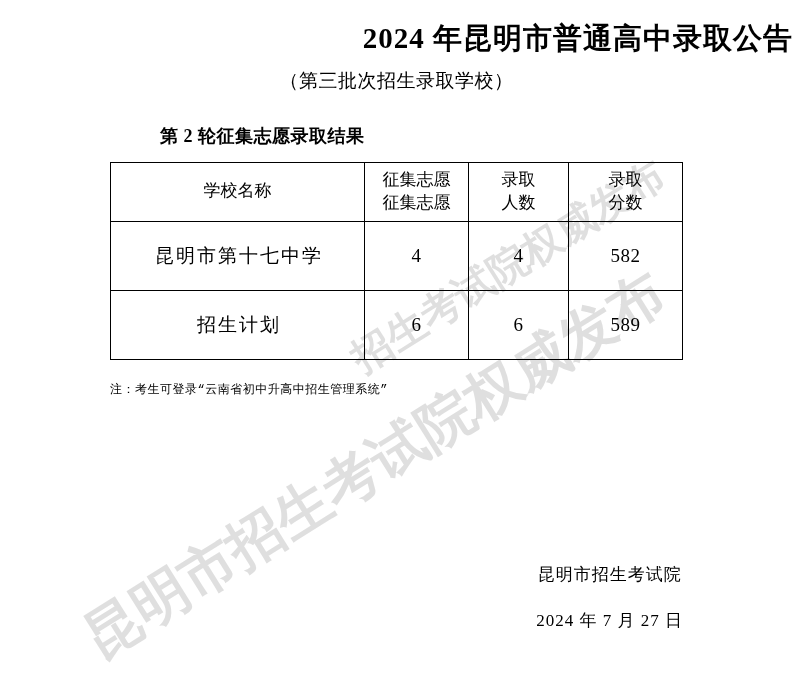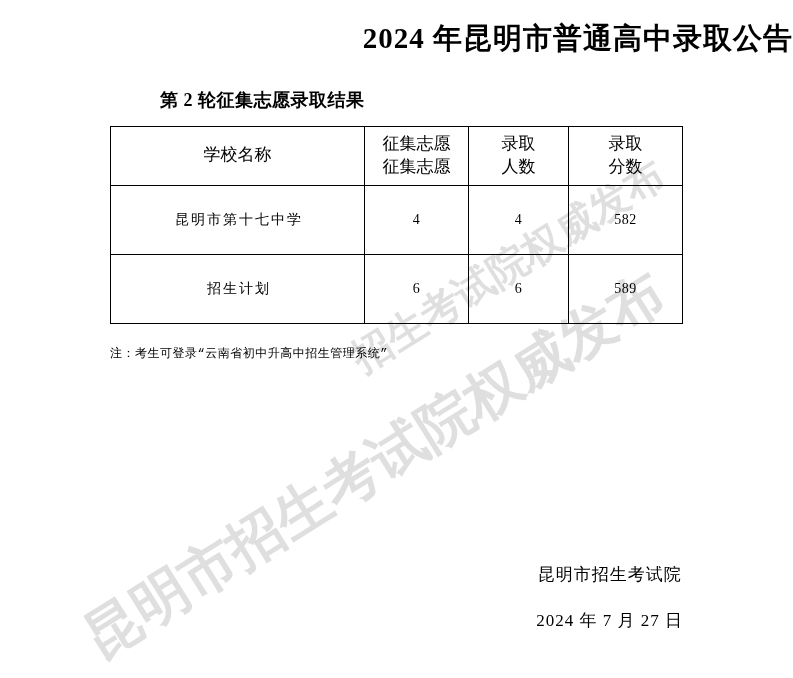--- a/index.html
+++ b/index.html
@@ -84,21 +84,21 @@
     margin: 14px 0 6px 110px;
     border-collapse: collapse;
     width: 572px;
     table-layout: fixed;
   }
   table.result-table th,
   table.result-table td {
     border: 1px solid #000000;
     text-align: center;
     vertical-align: middle;
-    font-size: 14px;
+    font-size: 19px;
     font-weight: normal;
   }
   table.result-table th {
     height: 56px;
     line-height: 1.35;
     font-size: 17px;
   }
   table.result-table th .l1 { display: block; }
   table.result-table th .l2 { display: block; }
   table.result-table td {
@@ -150,20 +150,21 @@
 <body>
 
 <div class="watermark">
   <div class="wm-text wm1">昆明市招生考试院权威发布</div>
   <div class="wm-text wm2">招生考试院权威发布</div>
 </div>
 
 <div class="page">
 
   <div class="doc-title">2024 年昆明市普通高中录取公告</div>
+  <div class="doc-subtitle">（第三批次招生录取学校）</div>
 
   <div class="section-title">第 2 轮征集志愿录取结果</div>
 
   <table class="result-table">
     <colgroup>
       <col class="col-school">
       <col class="col-plan">
       <col class="col-count">
       <col class="col-score">
     </colgroup>

